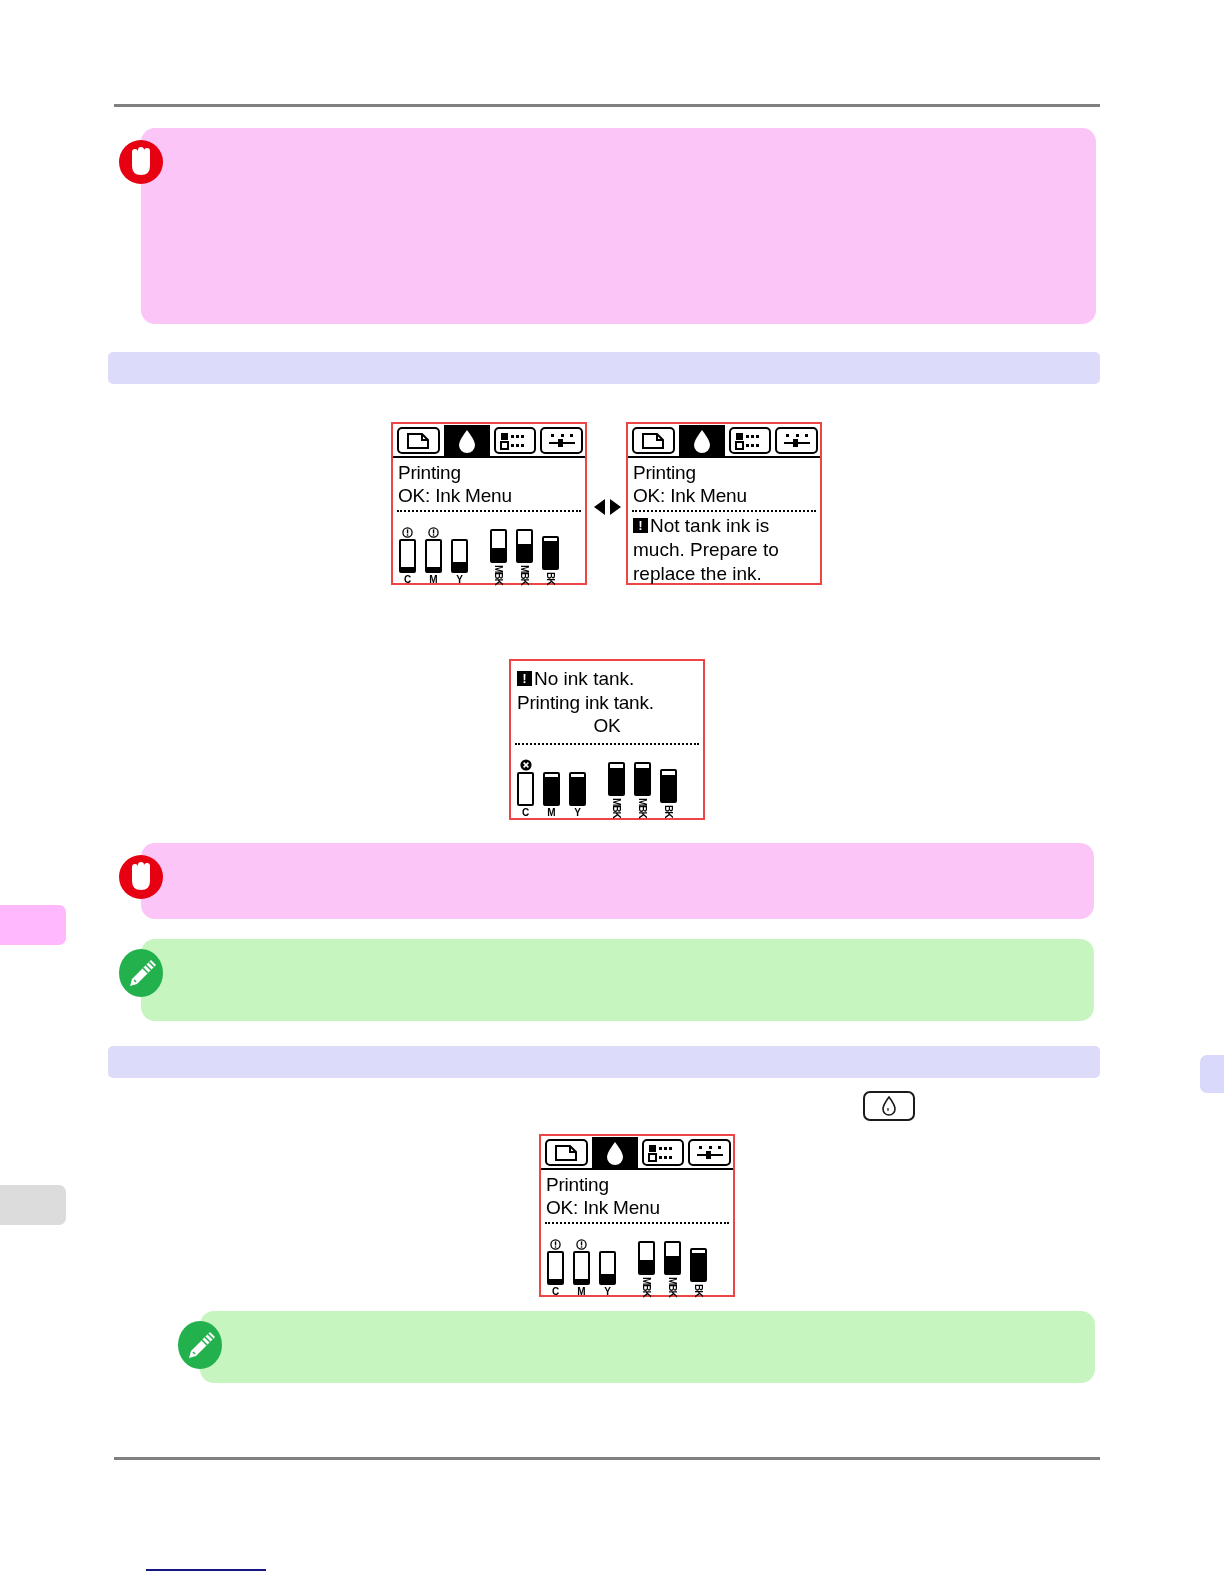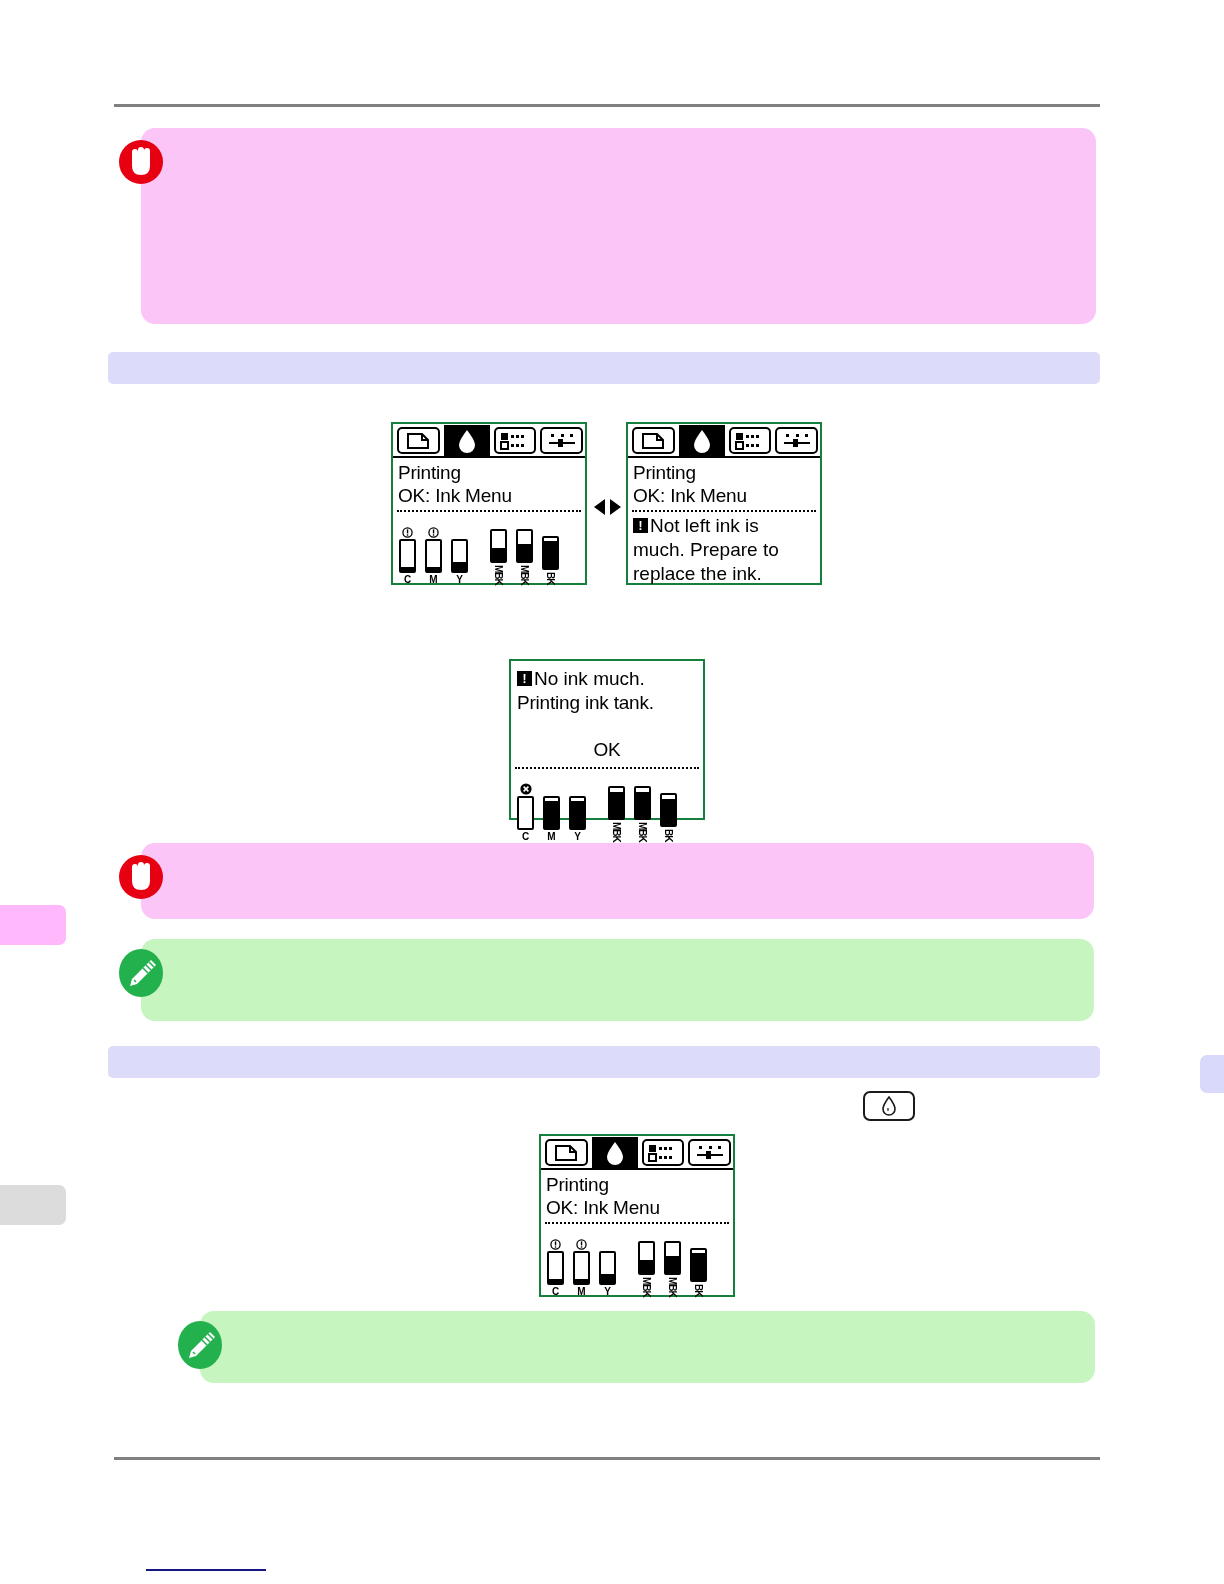--- a/index.html
+++ b/index.html
@@ -89,21 +89,21 @@
   }
 
   #caution-1 { left: 141px; top: 128px;  width: 955px; height: 196px; }
   #caution-2 { left: 141px; top: 843px;  width: 953px; height: 76px;  }
   #note-1    { left: 141px; top: 939px;  width: 953px; height: 82px;  }
   #note-2    { left: 200px; top: 1311px; width: 895px; height: 72px;  }
 
   
   .lcd {
     position: absolute;
-    border: 2px solid #15803d;
+    border: 2px solid #ef4444;
     background: #ffffff;
   }
   .lcd-tabs {
     display: flex;
     border-bottom: 2px solid #000000;
     height: 34px;
     background: #ffffff;
     padding: 3px 2px 2px 4px;
     gap: 4px;
     align-items: center;
@@ -403,35 +403,35 @@
       </div>
     </div>
     <div class="lcd-lines">
       <div class="lcd-line">Printing</div>
       <div class="lcd-line">OK: Ink Menu</div>
     </div>
     <div class="dotted-sep"></div>
     <div style="padding:0 5px;">
       <div class="msg-line">
         <span class="err-badge">!</span>
-        <span>Not left ink is</span>
+        <span>Not tank ink is</span>
       </div>
       <div class="msg-line">much. Prepare to</div>
       <div class="msg-line">replace the ink.</div>
     </div>
   </div>
 
   <div class="lcd" id="lcd3" style="left:509px; top:659px; width:196px; height:161px;">
     <div style="padding:6px 6px 0 6px;">
       <div class="msg-line">
         <span class="err-badge">!</span>
-        <span>No ink much.</span>
+        <span>No ink tank.</span>
       </div>
       <div class="lcd-line">Printing ink tank.</div>
-      <div class="lcd-line center" style="margin-top:24px;">OK</div>
+      <div class="lcd-line center" style="margin-top:0;">OK</div>
     </div>
     <div class="dotted-sep" style="margin-top:6px;"></div>
     <div class="ink-row">
       <div class="ink-cell">
         <div class="ink-badge">
           <svg width="12" height="12" viewBox="0 0 12 12">
               <circle cx="6" cy="6" r="5.6" fill="#000"></circle>
               <path d="M3.6 3.6 L8.4 8.4 M8.4 3.6 L3.6 8.4" stroke="#fff" stroke-width="1.6"></path>
             </svg>
         </div>

